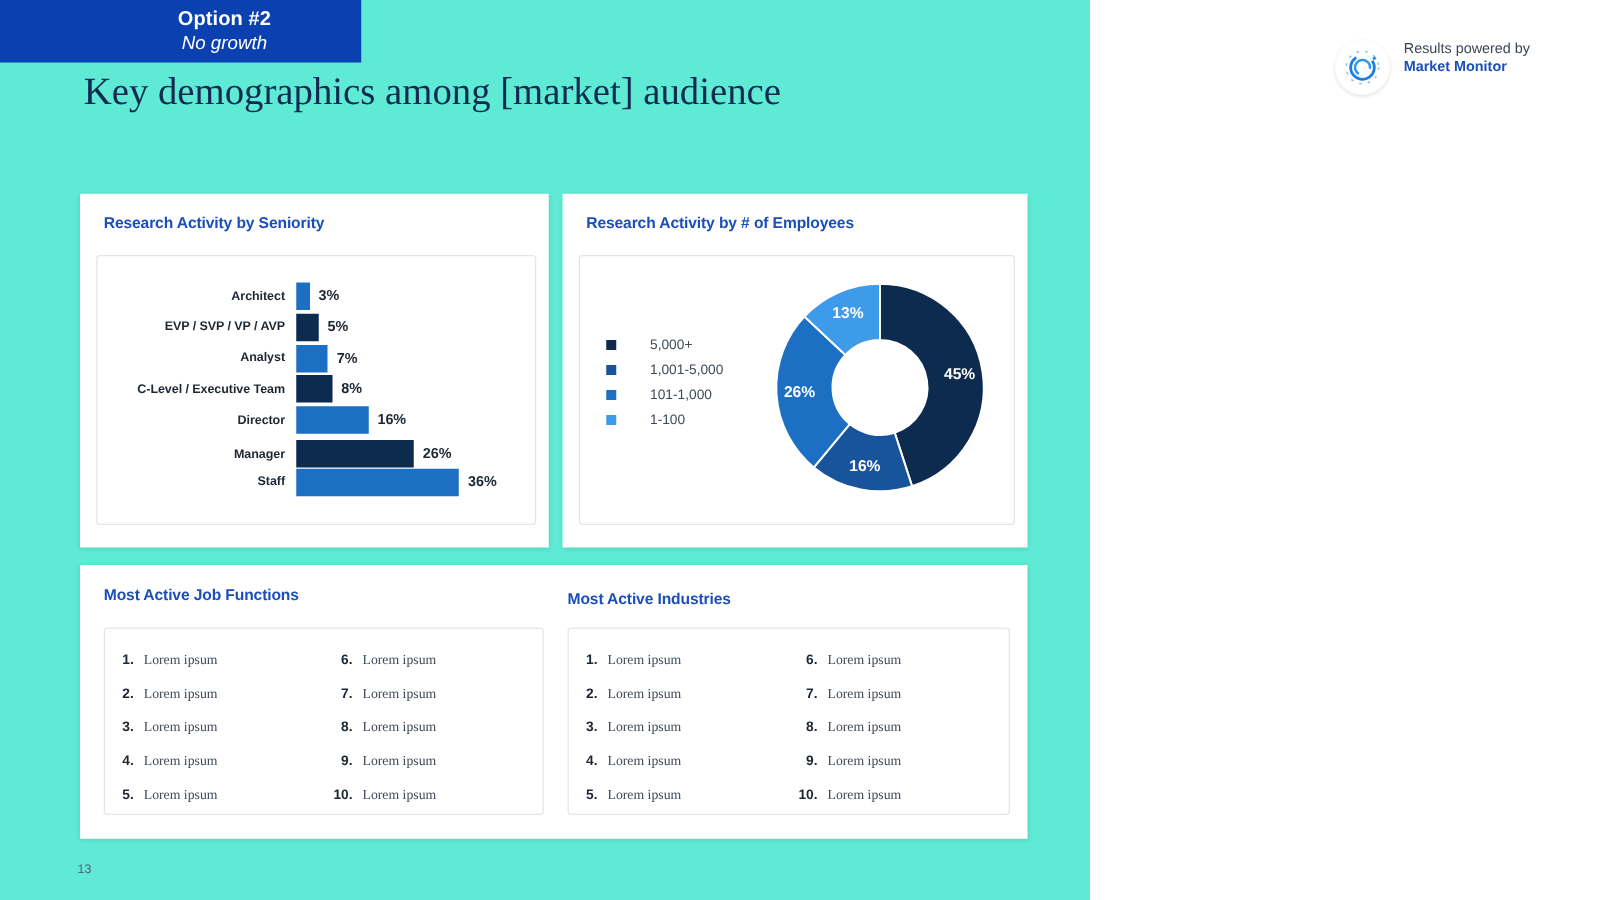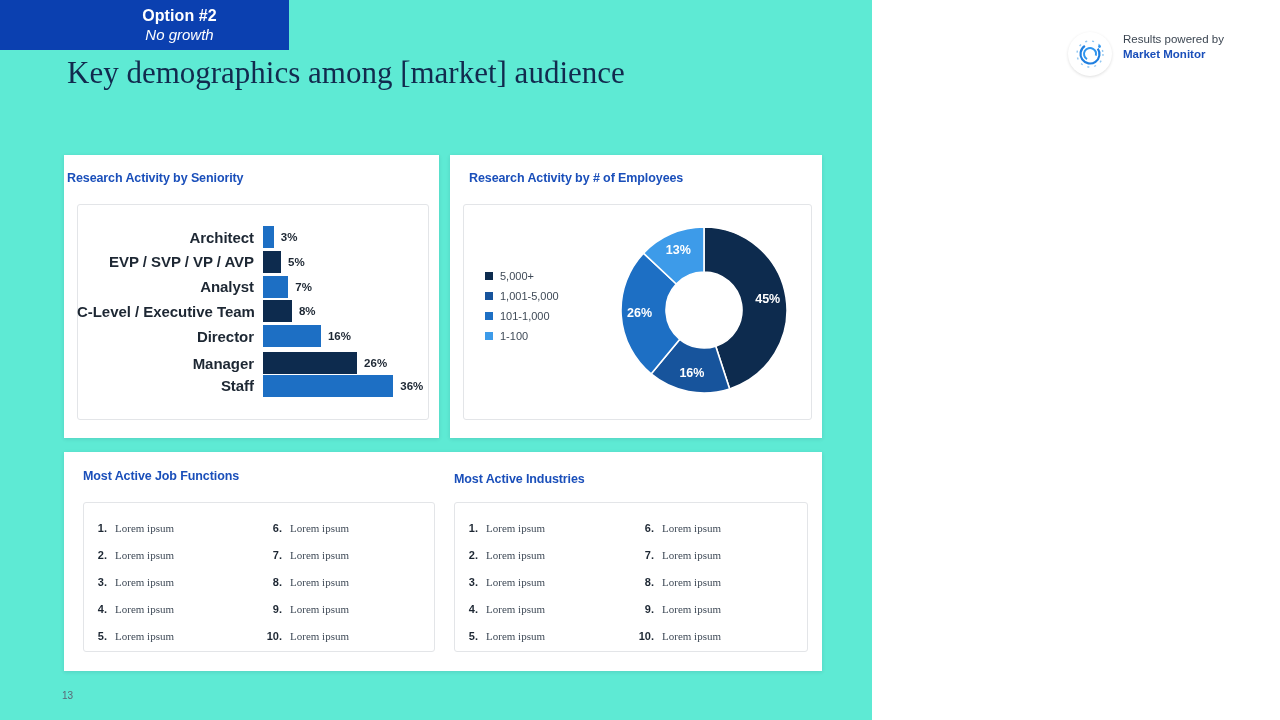--- a/index.html
+++ b/index.html
@@ -50,58 +50,58 @@
     box-shadow:0 1px 4px rgba(20,30,50,.12);
   }
   #card-seniority{left:64px;top:155px;width:375px;height:283px;}
   #card-employees{left:450px;top:155px;width:372px;height:283px;}
   #card-lists{left:64px;top:452px;width:758px;height:219px;}
 
   .card-heading{
     position:absolute;font-size:12.5px;font-weight:bold;color:#1a4fba;
     letter-spacing:-.1px;white-space:nowrap;
   }
-  #heading-seniority{left:67px;top:171px;}
+  #heading-seniority{left:83px;top:171px;}
   #heading-employees{left:469px;top:171px;}
   #heading-jobfunctions{left:83px;top:469px;}
   #heading-industries{left:454px;top:472px;}
 
   .inner-box{
     position:absolute;background:#ffffff;
     border:1px solid #e3e5e8;border-radius:3px;
   }
   #inner-seniority{left:77px;top:204px;width:350px;height:214px;}
   #inner-employees{left:463px;top:204px;width:347px;height:214px;}
   #inner-jobfunctions{left:83px;top:502px;width:350px;height:148px;}
   #inner-industries{left:454px;top:502px;width:352px;height:148px;}
 
   
   #bar-chart{position:absolute;left:77px;top:204px;width:350px;height:214px;}
   .bar-row{
     position:absolute;left:0;height:22px;display:flex;align-items:center;
   }
   .bar-label{
-    width:186px;text-align:right;padding-right:9px;box-sizing:border-box;
-    font-size:15px;font-weight:bold;color:#1d2733;white-space:nowrap;
+    width:160px;text-align:right;padding-right:9px;box-sizing:border-box;
+    font-size:10px;font-weight:bold;color:#1d2733;white-space:nowrap;
     letter-spacing:-.05px;
   }
   .bar-rect{height:100%;}
   .bar-value{
     font-size:11.5px;font-weight:bold;color:#1d2733;margin-left:7px;white-space:nowrap;
   }
 
   
   #donut-wrap{position:absolute;left:463px;top:204px;width:347px;height:214px;}
   #donut-legend{
     position:absolute;left:22px;top:66px;
     display:flex;flex-direction:column;gap:8px;
   }
   .legend-item{display:flex;align-items:center;gap:7px;}
   .legend-swatch{width:8px;height:8px;display:inline-block;}
-  .legend-text{font-size:11px;color:#3f4a57;white-space:nowrap;}
+  .legend-text{font-size:11px;color:#3f4a57;white-space:nowrap;margin-left:20px;}
   #donut-svg{position:absolute;left:146px;top:11px;}
   .donut-label{
     font-family:"Liberation Sans",sans-serif;
     font-size:12.5px;font-weight:bold;fill:#ffffff;
     text-anchor:middle;dominant-baseline:middle;
   }
 
   
   .rank-grid{
     position:absolute;display:grid;grid-template-columns:1fr 1fr;

